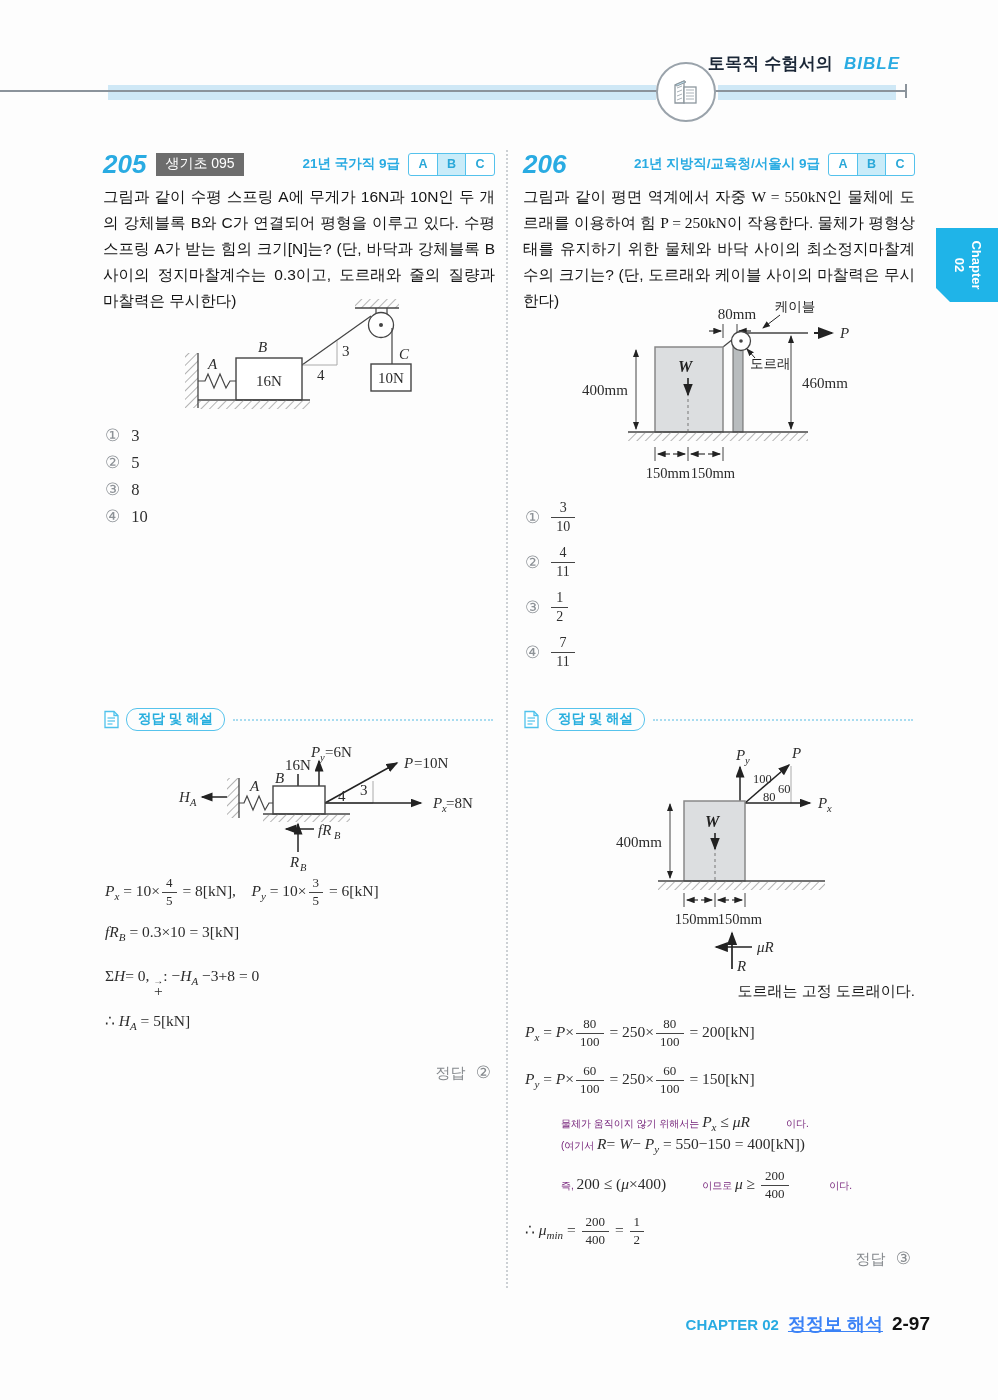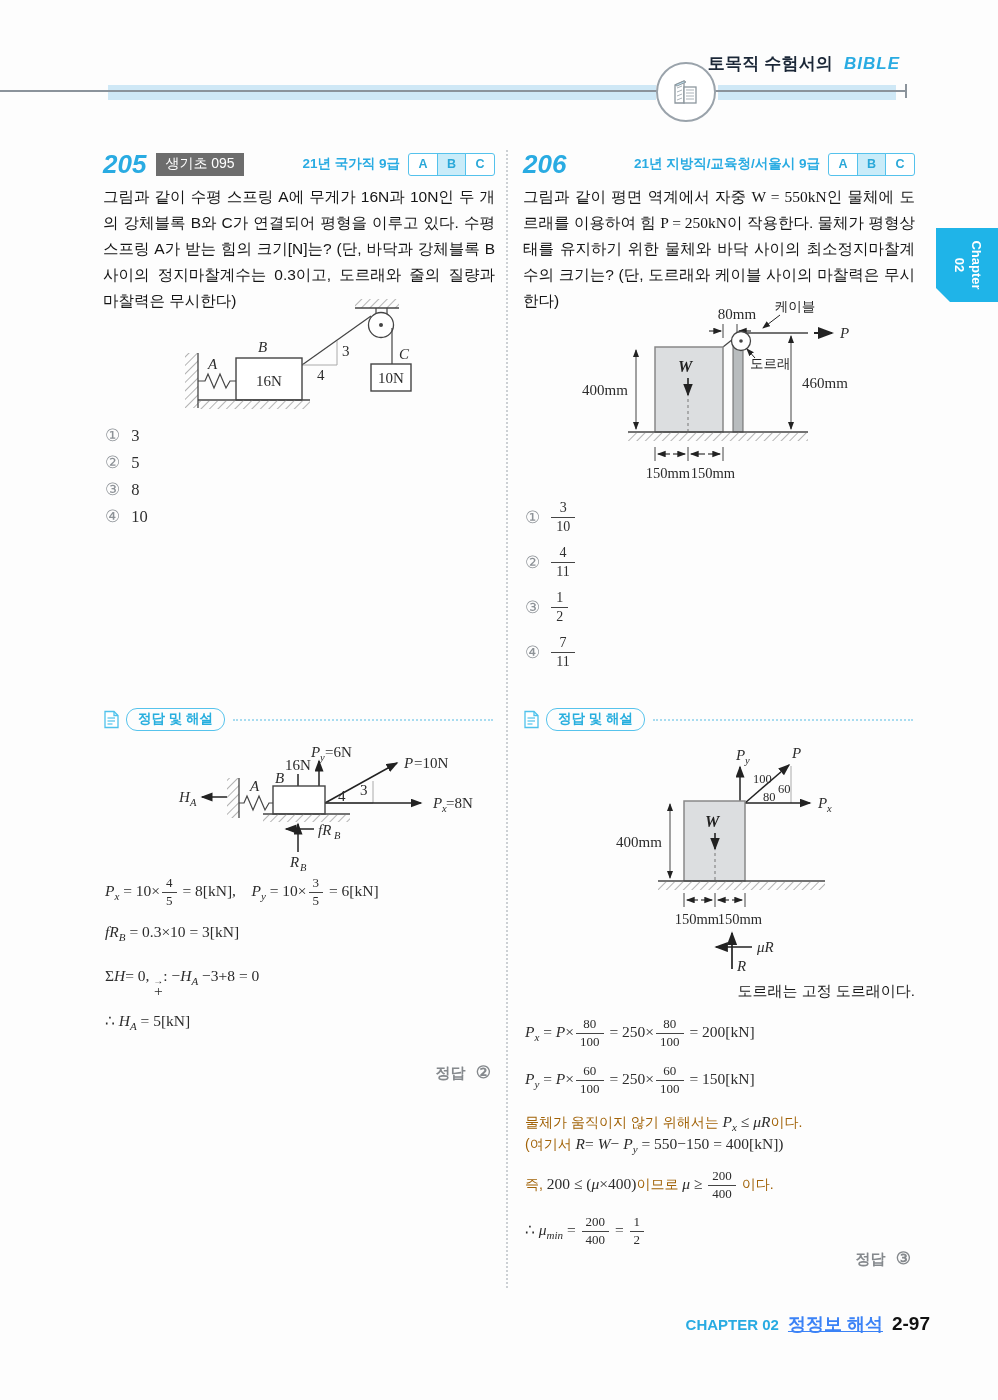--- a/index.html
+++ b/index.html
@@ -50,30 +50,30 @@
   .cfrac .fd{display:block;font-size:14px;line-height:1.15;padding:1px 5px 0;}
   
   .sol-head{position:absolute;top:558px;left:0;right:2px;display:flex;align-items:center;}
   .sol-pill{border:1.5px solid #56c3ec;border-radius:11px;color:#27aede;font-weight:bold;font-size:13.5px;
             padding:1px 11px 2px;margin-left:6px;white-space:nowrap;}
   .sol-dots{flex:1;border-top:2px dotted #a8dcf0;margin-left:8px;height:0;}
   .eqs{position:absolute;left:2px;right:0;}
   .eq-line{font-family:"Liberation Serif",serif;font-size:15.5px;color:#2b2b2b;}
   .eq-line .mi{font-style:italic;}
   .eq-line .msub{font-style:italic;font-size:11px;vertical-align:-4px;}
-  .eq-line .mk{font-family:"Liberation Sans",sans-serif;font-size:14px;color:#a16207;}
+  .eq-line .mk{font-family:"Liberation Sans",sans-serif;font-size:10px;color:#701a75;margin-left:36px;}
   .frac{display:inline-flex;flex-direction:column;text-align:center;vertical-align:middle;margin:0 2px;}
   .frac .fn{display:block;font-size:13px;line-height:1.15;border-bottom:1px solid #444;padding:0 4px 1px;}
   .frac .fd{display:block;font-size:13px;line-height:1.15;padding:1px 4px 0;}
   .oarr{display:inline-flex;flex-direction:column;align-items:center;vertical-align:-3px;line-height:1;}
   .oarr .oa{font-size:10px;line-height:.7;}
   .oarr .ob{line-height:.9;}
   .mb-a{margin-bottom:14px;} .mb-b{margin-bottom:24px;} .mb-c{margin-bottom:16px;} .mb-e{margin-bottom:2px;} .mb-f{margin-bottom:13px;}
   .sol-note{font-size:15px;color:#161616;margin-bottom:16px;text-align:right;}
-  .ans{position:absolute;color:#85898d;font-size:15px;font-weight:bold;}
+  .ans{position:absolute;color:#85898d;font-size:15px;font-weight:normal;}
   .ans .ans-num{font-size:17px;margin-left:6px;}
   
   .st{font:15px "Liberation Serif",serif;fill:#2b2b2b;}
   .st12{font:12.5px "Liberation Serif",serif;fill:#2b2b2b;}
   .st14{font:14.5px "Liberation Serif",serif;fill:#2b2b2b;}
   .si{font:italic 15px "Liberation Serif",serif;fill:#2b2b2b;}
   .sib{font:italic bold 16px "Liberation Serif",serif;fill:#222;}
   .ss{font:italic 10.5px "Liberation Serif",serif;fill:#2b2b2b;}
   .sk{font:13.5px "Liberation Sans",sans-serif;fill:#222;}
   

